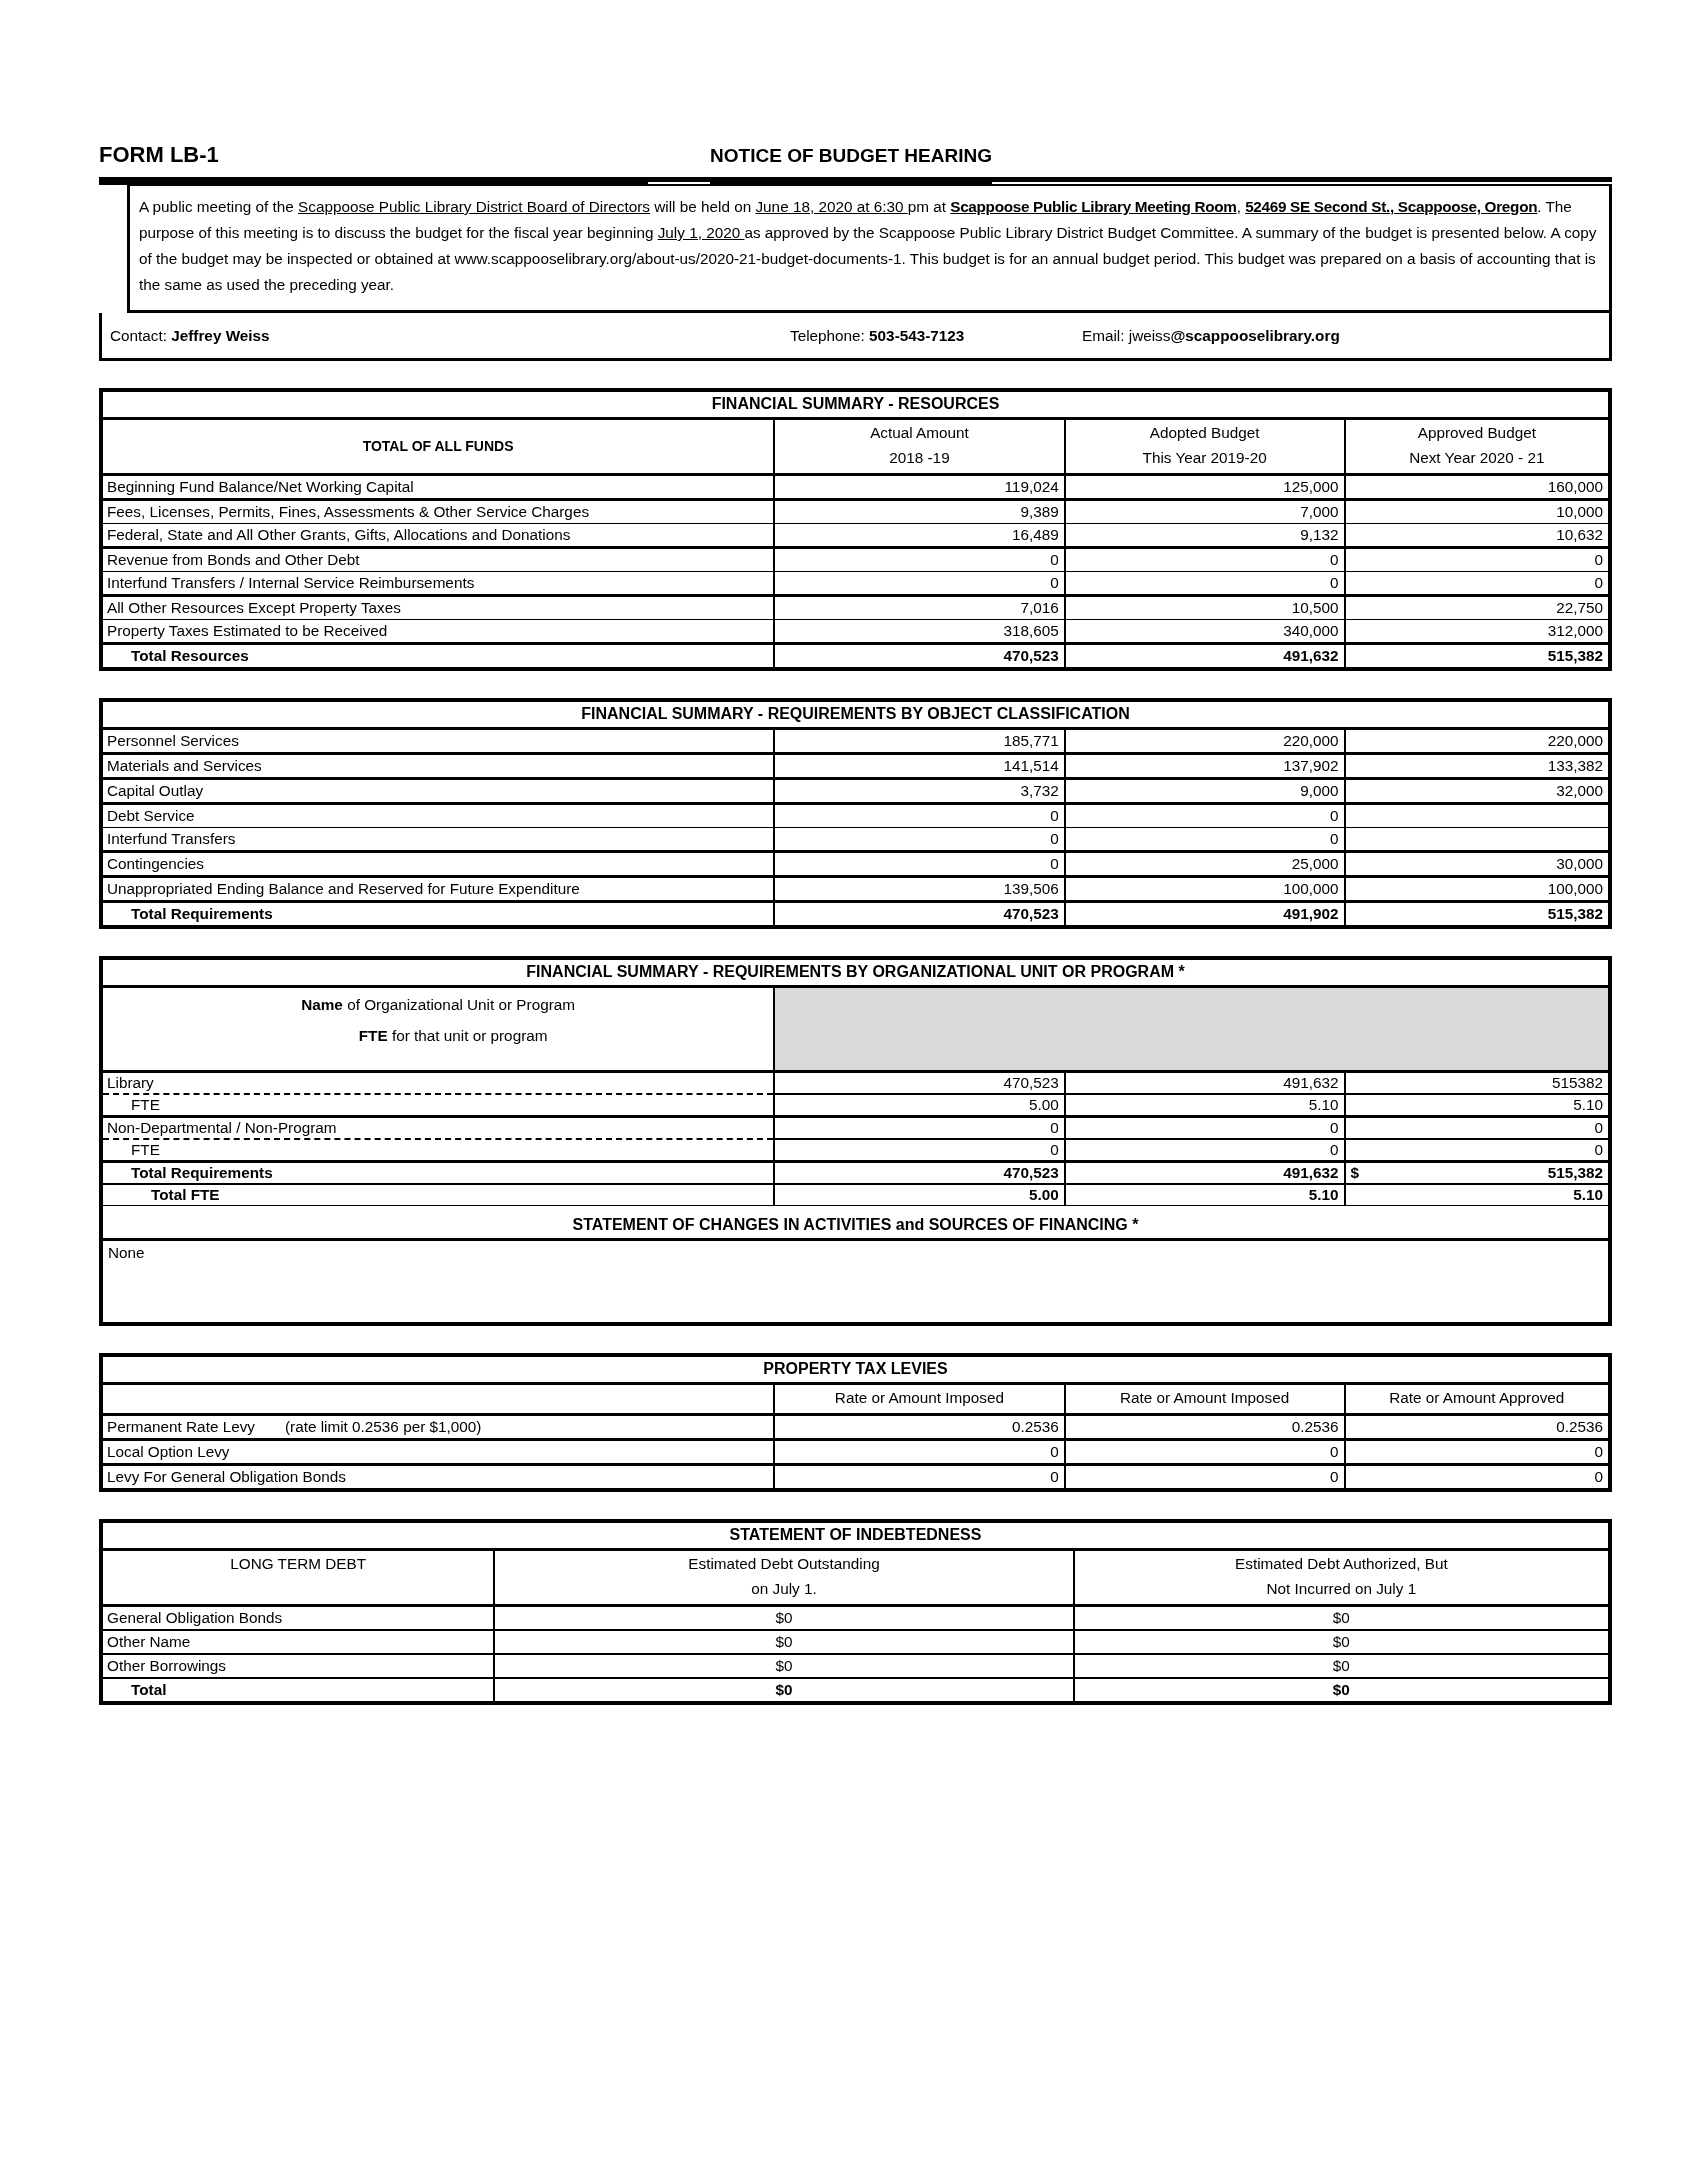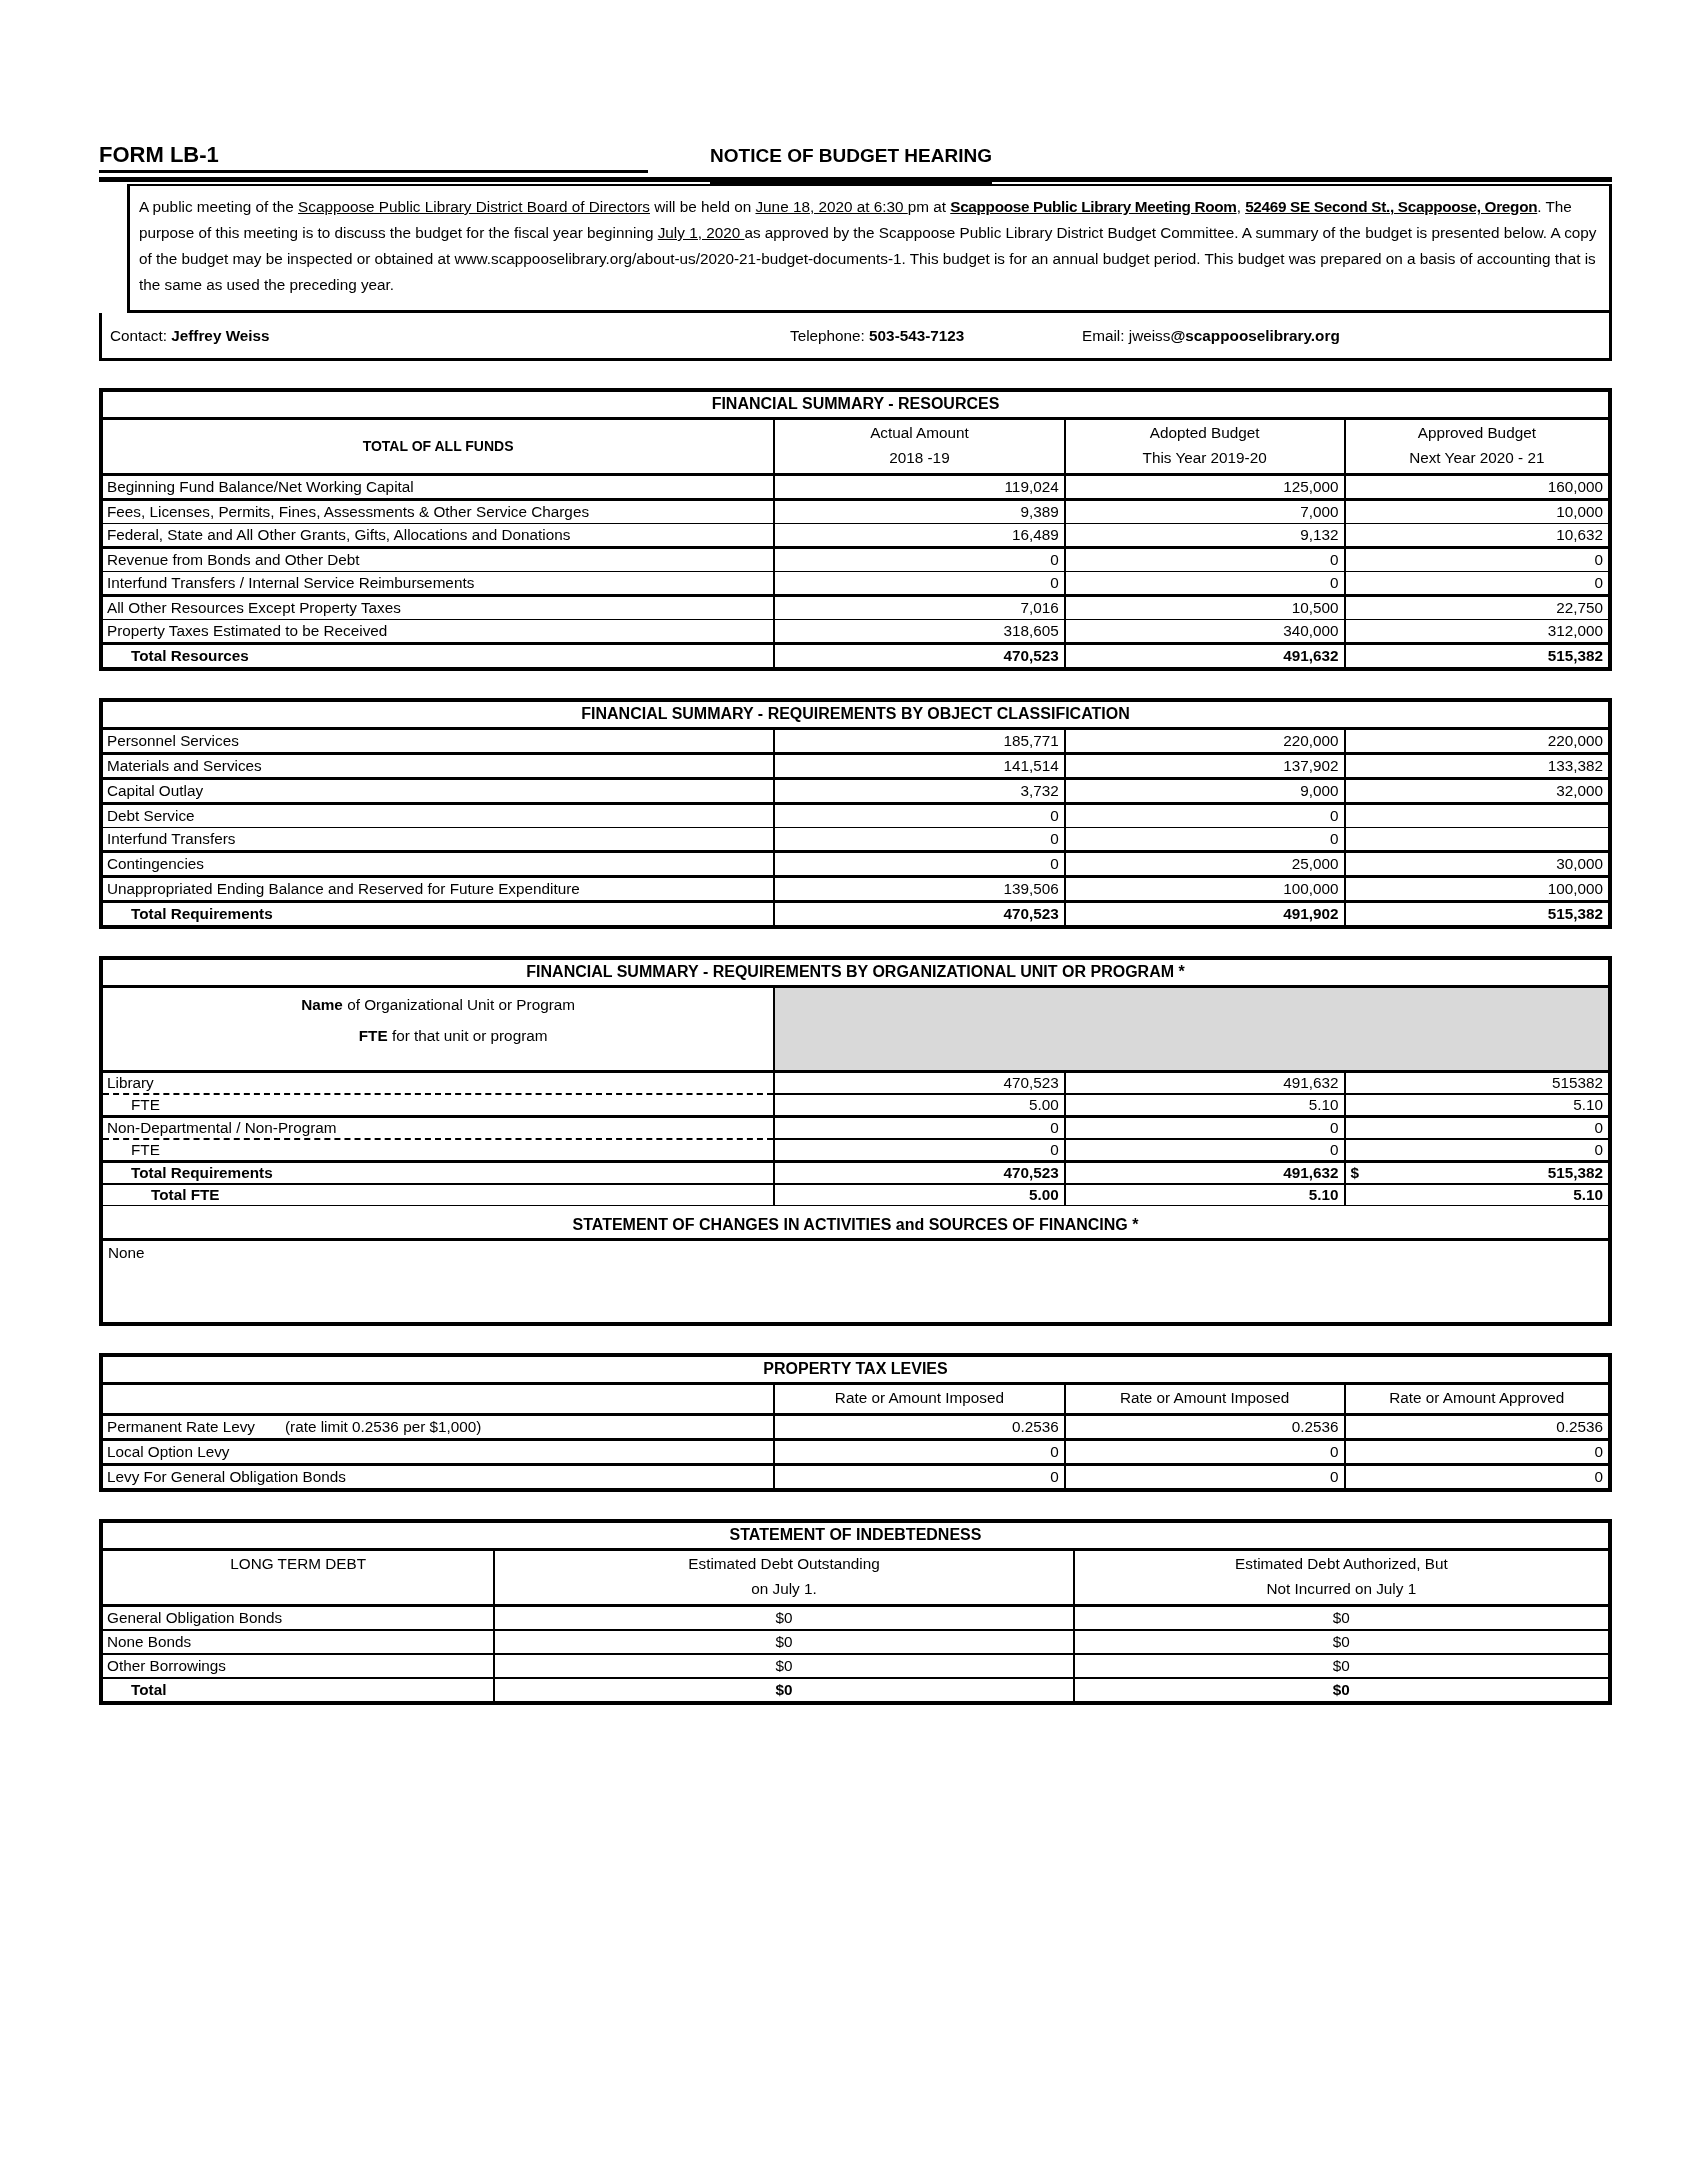--- a/index.html
+++ b/index.html
@@ -10,21 +10,21 @@
     font-family: "Liberation Sans", "DejaVu Sans", sans-serif;
     font-size: 15.3px;
   }
   .content { position: relative; margin-left: 99px; width: 1513px; padding-top: 142px; }
 
   
   .page-header { position: relative; height: 30px; }
   .form-label {
     display: inline-block; width: 549px;
     font-weight: bold; font-size: 22px;
-    border-bottom: 3px solid #000; padding-bottom: 2px;
+    border-bottom: 3px solid #000; padding-bottom: 14px;
   }
   .doc-title {
     position: absolute; left: 455px; width: 594px; top: 3px;
     text-align: center;
   }
   .doc-title span {
     font-weight: bold; font-size: 19px;
     border-bottom: 3px solid #000; padding-bottom: 16px;
   }
   .top-rule { height: 5px; background: #000; margin-top: 5px; margin-bottom: 2px; }
@@ -394,21 +394,21 @@
           </th>
         </tr>
       </thead>
       <tbody>
           <tr class="sep-med">
             <td class="label"><span>General Obligation Bonds</span></td>
             <td class="val center">$0</td>
             <td class="val center">$0</td>
           </tr>
           <tr class="sep-med">
-            <td class="label"><span>None Bonds</span></td>
+            <td class="label"><span>Other Name</span></td>
             <td class="val center">$0</td>
             <td class="val center">$0</td>
           </tr>
           <tr class="sep-med">
             <td class="label"><span>Other Borrowings</span></td>
             <td class="val center">$0</td>
             <td class="val center">$0</td>
           </tr>
           <tr class="bold">
             <td class="label ind1"><span>Total</span></td>

